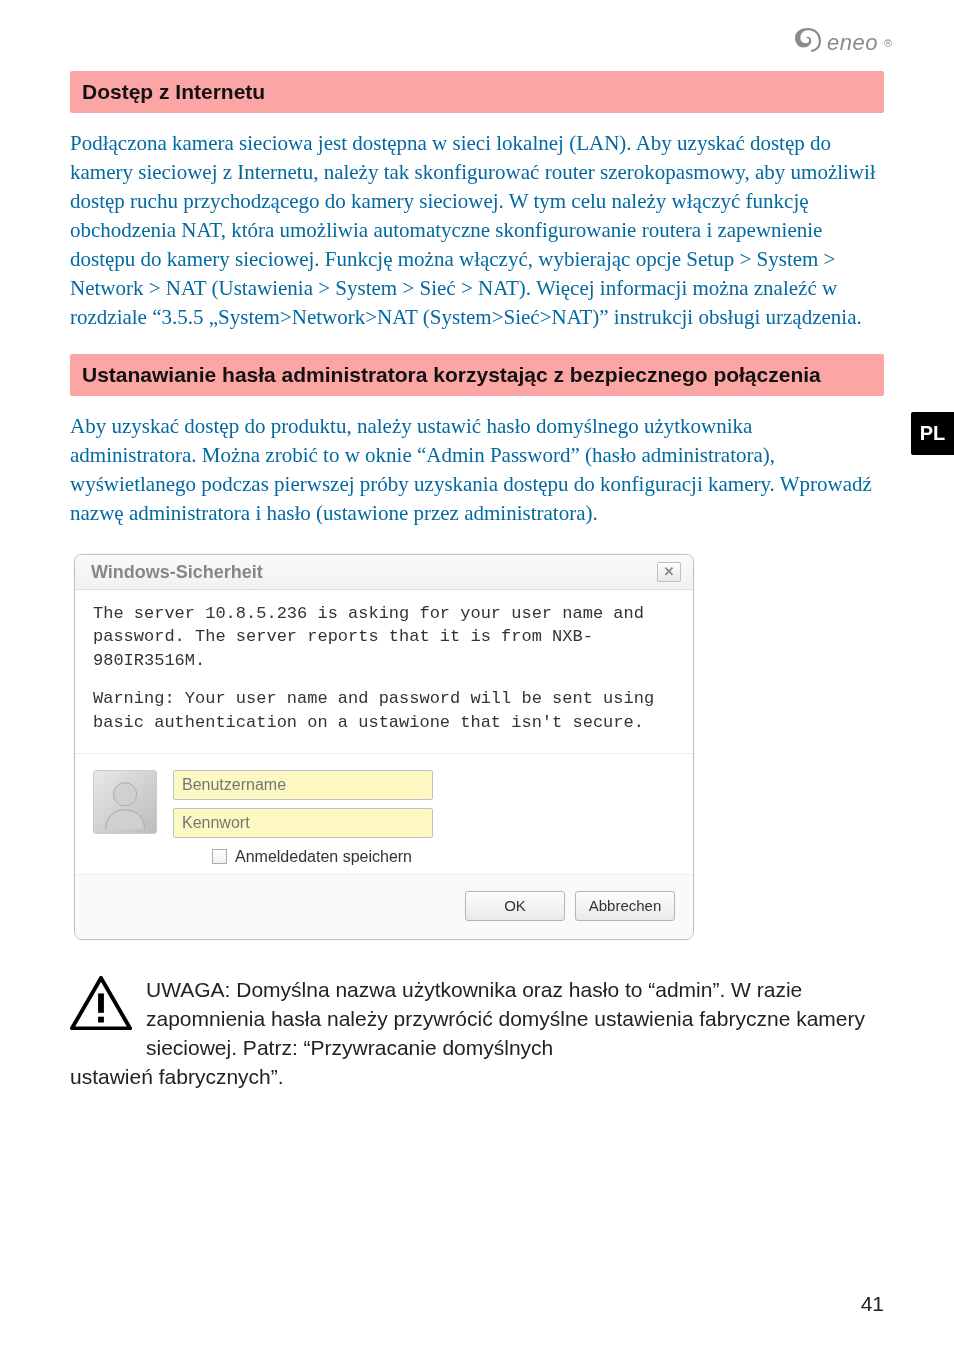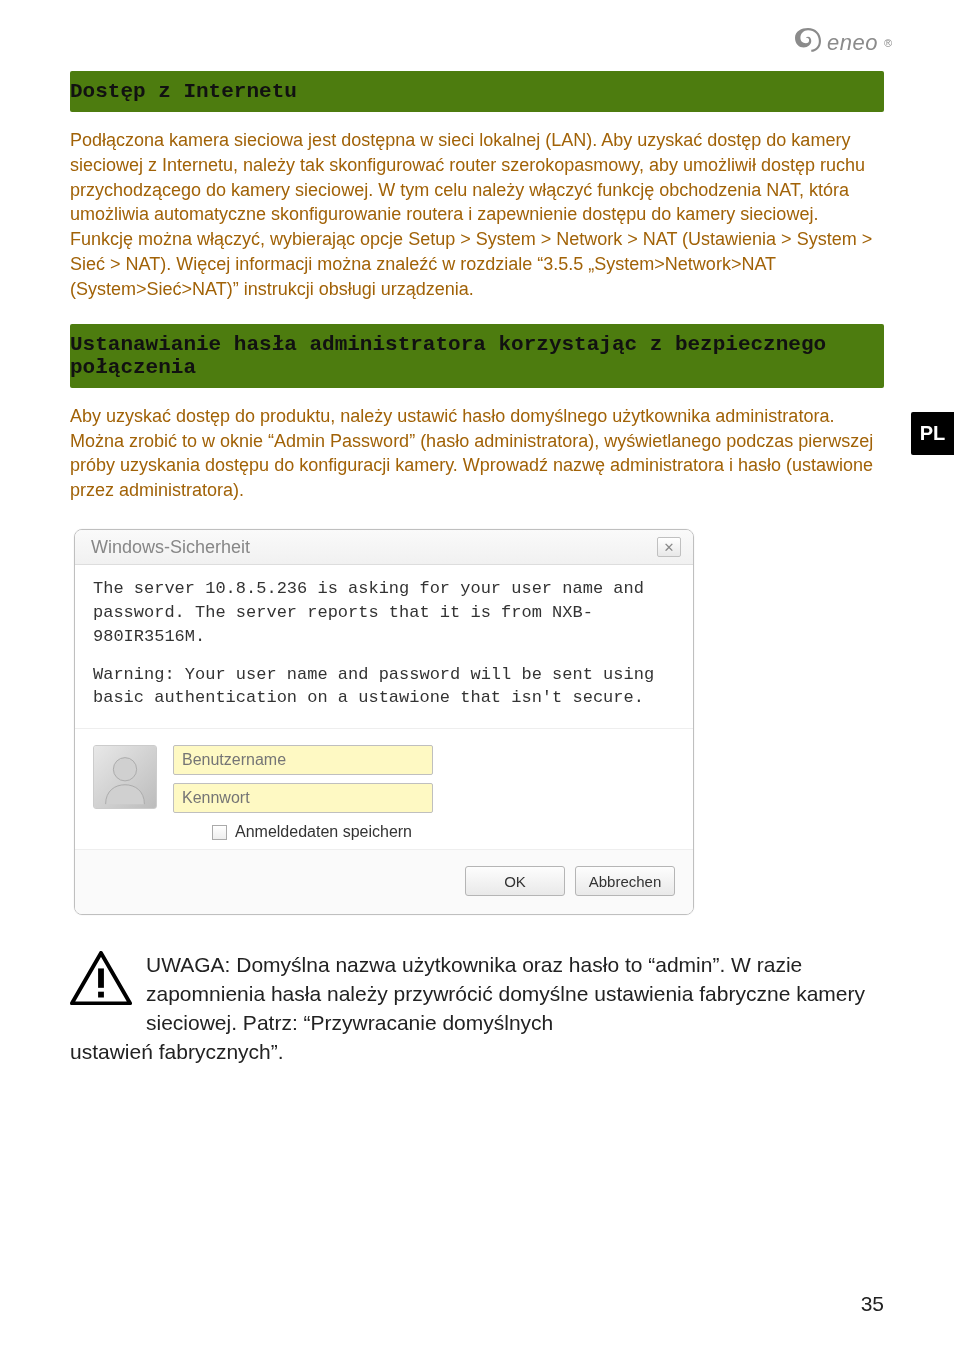--- a/index.html
+++ b/index.html
@@ -3,25 +3,25 @@
 <meta charset="utf-8">
 <style>
   * { box-sizing: border-box; margin: 0; padding: 0; }
   html, body { width: 954px; height: 1354px; background: #fff; font-family: Arial, Helvetica, sans-serif; color: #222; }
   .page { position: relative; width: 954px; height: 1354px; padding: 16px 70px 40px 70px; }
   .brand { position: absolute; top: 28px; right: 62px; display: flex; align-items: center; gap: 6px; }
   .brand-swirl { width: 26px; height: 26px; color: #8b8b8b; }
   .brand-text { font-style: italic; font-size: 22px; color: #8b8b8b; letter-spacing: 0.5px; }
   .brand-reg { font-size: 11px; color: #8b8b8b; vertical-align: super; }
   .content { margin-top: 55px; }
-  .section-header { background: #4d7c0f; padding: 9px 0; font-weight: bold; font-size: 21px; color: #111; border-radius: 2px; font-family: Liberation Mono, monospace; }
-  .body-text { font-size: 18px; line-height: 1.38; color: #a16207; margin-top: 16px; }
+  .section-header { background: #fca5a5; padding: 9px 12px; font-weight: bold; font-size: 21px; color: #111; border-radius: 2px; }
+  .body-text { font-size: 21px; line-height: 1.38; color: #0369a1; margin-top: 16px; font-family: Liberation Serif, serif; }
   .lang-tab { position: absolute; right: 0; top: 412px; width: 43px; height: 43px; background: #000; color: #fff; display: flex; align-items: center; justify-content: center; font-weight: bold; font-size: 20px; border-radius: 2px 0 0 2px; }
   .dialog { width: 620px; margin: 26px 0 0 4px; border: 1px solid #bfbfbf; border-radius: 8px; background: #fff; overflow: hidden; box-shadow: 0 0 0 1px rgba(0,0,0,0.02); }
-  .dialog-title { display: flex; align-items: flex-start; justify-content: space-between; padding: 7px 12px 6px 16px; font-size: 18px; color: #878787; background: linear-gradient(#fafafa, #f1f1f1); border-bottom: 1px solid #ddd; }
+  .dialog-title { display: flex; align-items: flex-start; justify-content: space-between; padding: 7px 12px 6px 16px; font-size: 18px; color: #878787; background: linear-gradient(#fafafa, #f1f1f1); border-bottom: 1px solid #ddd; font-weight: bold; }
   .close-box { width: 24px; height: 20px; border: 1px solid #c0c0c0; border-radius: 2px; display: flex; align-items: center; justify-content: center; font-size: 13px; color: #888; background: linear-gradient(#fff,#e8e8e8); }
   .dialog-body { padding: 12px 18px 4px 18px; font-size: 17px; color: #333; line-height: 1.4; font-family: Liberation Mono, monospace; }
   .dialog-body .para { margin-bottom: 14px; }
   .cred-row { display: flex; gap: 16px; padding: 16px 18px 8px 18px; border-top: 1px solid #eee; }
   .avatar { width: 64px; height: 64px; border: 1px solid #ccc; border-radius: 3px; background: linear-gradient(135deg,#e8e8e8,#cfcfcf); position: relative; overflow: hidden; }
   .avatar svg { width: 100%; height: 100%; }
   .cred-fields { flex: 1; display: flex; flex-direction: column; gap: 8px; }
   .field { width: 260px; height: 30px; border: 1px solid #bfbfbf; border-radius: 2px; padding: 4px 8px; font-size: 16px; color: #888; background: #fef9c3; }
   .remember { display: flex; align-items: center; gap: 8px; font-size: 16px; color: #333; margin-top: 2px; padding-left: 39px; }
   .chk { width: 15px; height: 15px; border: 1px solid #aaa; background: linear-gradient(#fff,#eee); }
@@ -105,14 +105,14 @@
             <rect x="29" y="18" width="6" height="20" fill="#000"></rect>
             <rect x="29" y="42" width="6" height="6" fill="#000"></rect>
           </svg>
       </span>
       <div class="note-text">UWAGA: Domyślna nazwa użytkownika oraz hasło to “admin”. W razie zapomnienia hasła należy przywrócić domyślne ustawienia fabryczne kamery sieciowej. Patrz: “Przywracanie domyślnych</div>
     </div>
     <div class="note-cont">ustawień fabrycznych”.</div>
 
   </div>
 
-  <div class="page-num">35</div>
+  <div class="page-num">41</div>
 </div>
 
 </body></html>

